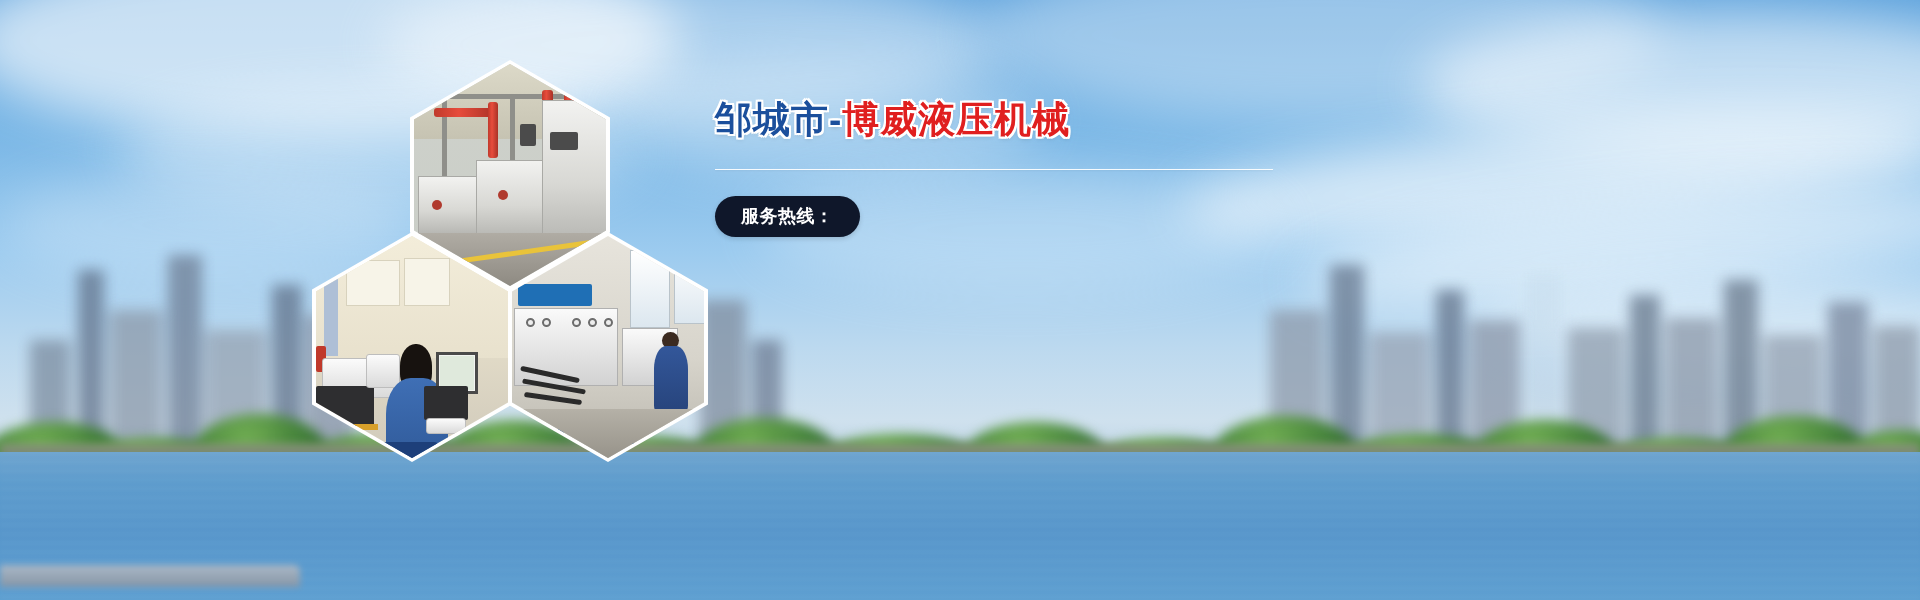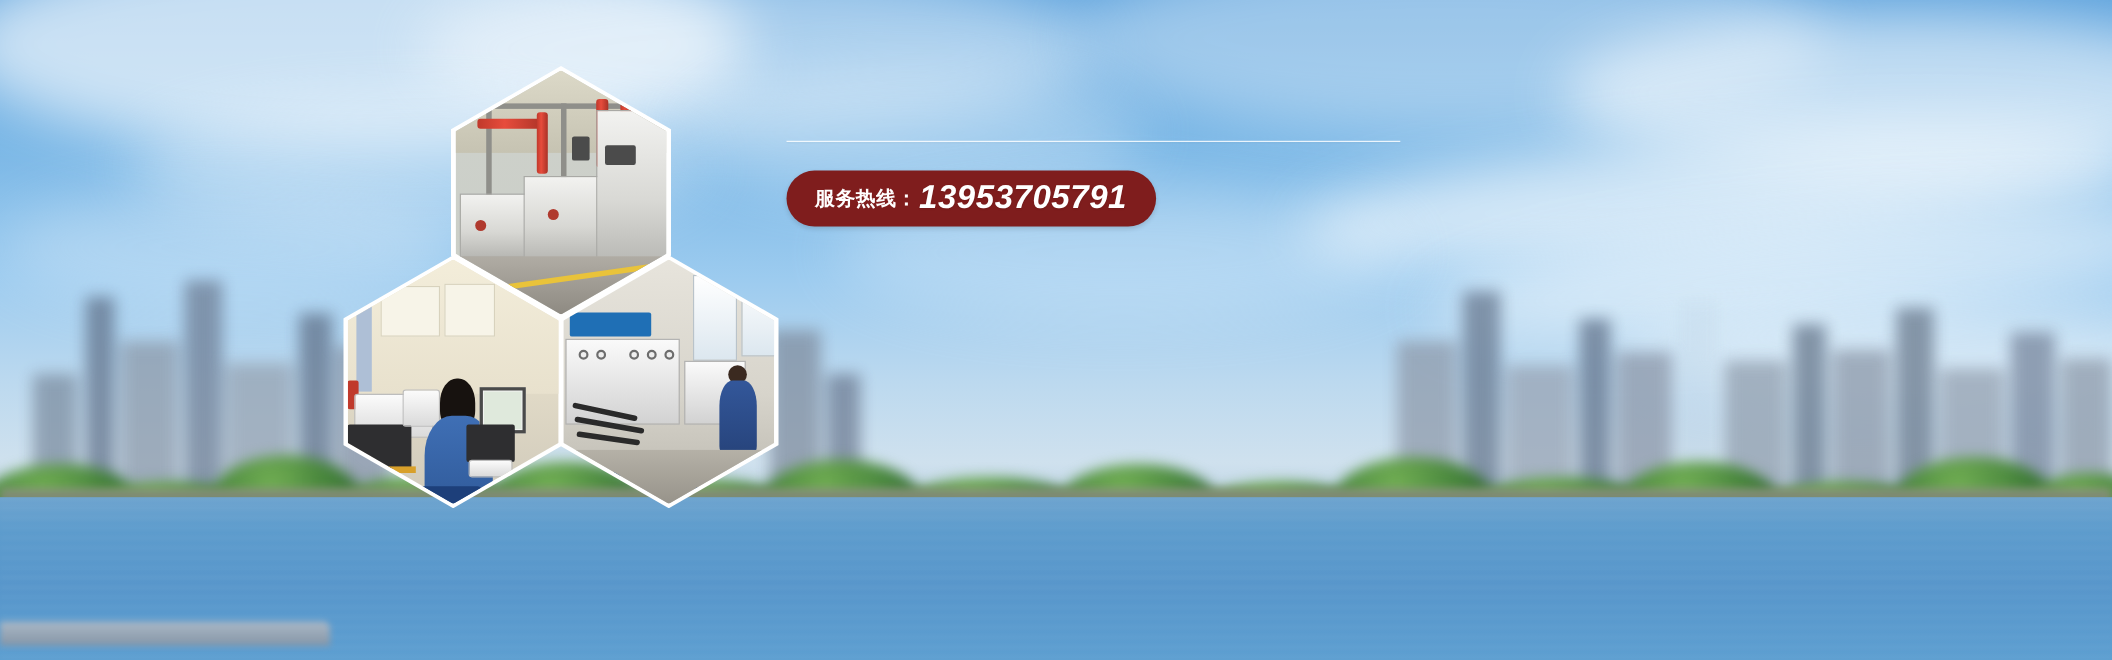--- a/index.html
+++ b/index.html
@@ -170,21 +170,21 @@
   }
 
   .divider {
     width:558px; height:1px; background:rgba(255,255,255,.92);
     margin-top:28px; margin-bottom:26px;
     box-shadow:0 1px 2px rgba(0,0,0,.06);
   }
 
   .hotline {
     display:inline-flex; align-items:center;
-    background:#7f1d1d;
+    background:#0f172a;
     border-radius:26px;
     padding:8px 26px 9px 26px;
     box-shadow:0 2px 5px rgba(0,0,0,.14);
   }
   .hotline-label {
     color:#ffffff; font-size:18px; font-weight:bold;
     letter-spacing:.5px;
   }
   .hotline-number {
     color:#ffffff; font-size:30px; font-weight:bold;
@@ -332,23 +332,25 @@
           <div class="tt-cart" style="left:46px;top:186px;width:6px; height:22px;"></div>
           <div class="tt-cart" style="left:116px;top:186px;width:6px;height:22px;"></div>
           <div class="tt-floor"></div>
         </div>
       </div>
     </div>
   </div>
 
   <div class="content">
 
+    <div class="title">
+      <span class="cyan">邹城市</span><span class="cyan">-</span><span class="red">博威液压机械</span>
+    </div>
 
 
     <div class="divider"></div>
 
     <div class="hotline">
       <span class="hotline-label">服务热线：</span>
-      <span class="hotline-number">13953705791</span>
     </div>
   </div>
 
 </div>
 
 </body></html>

